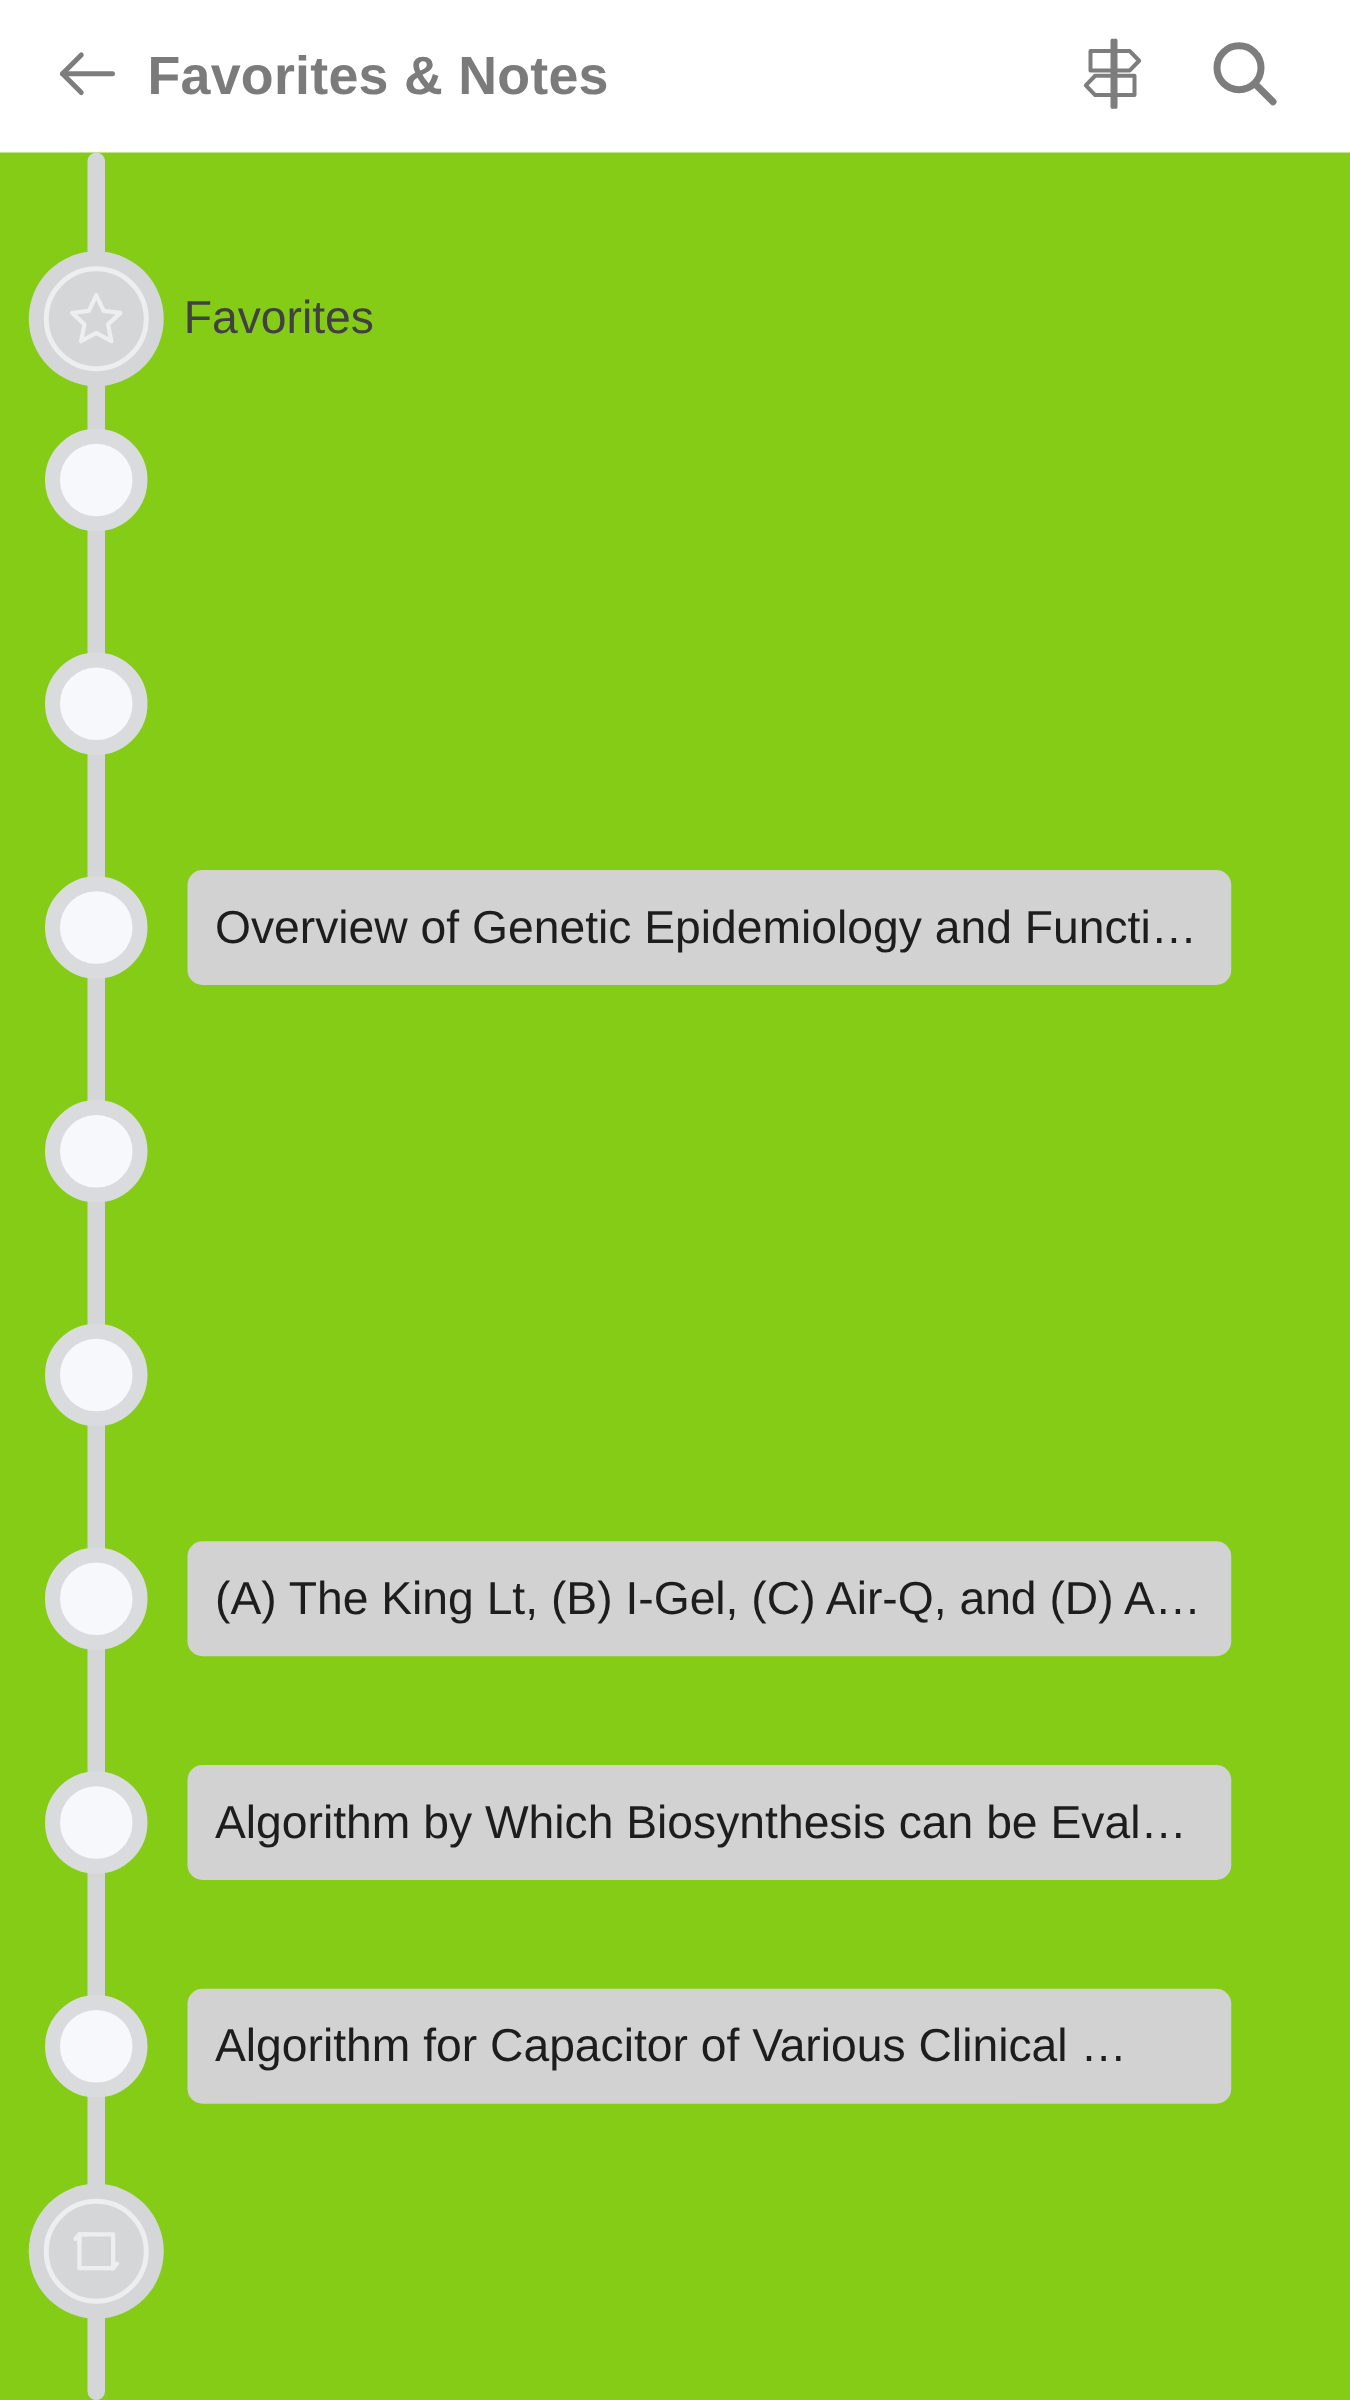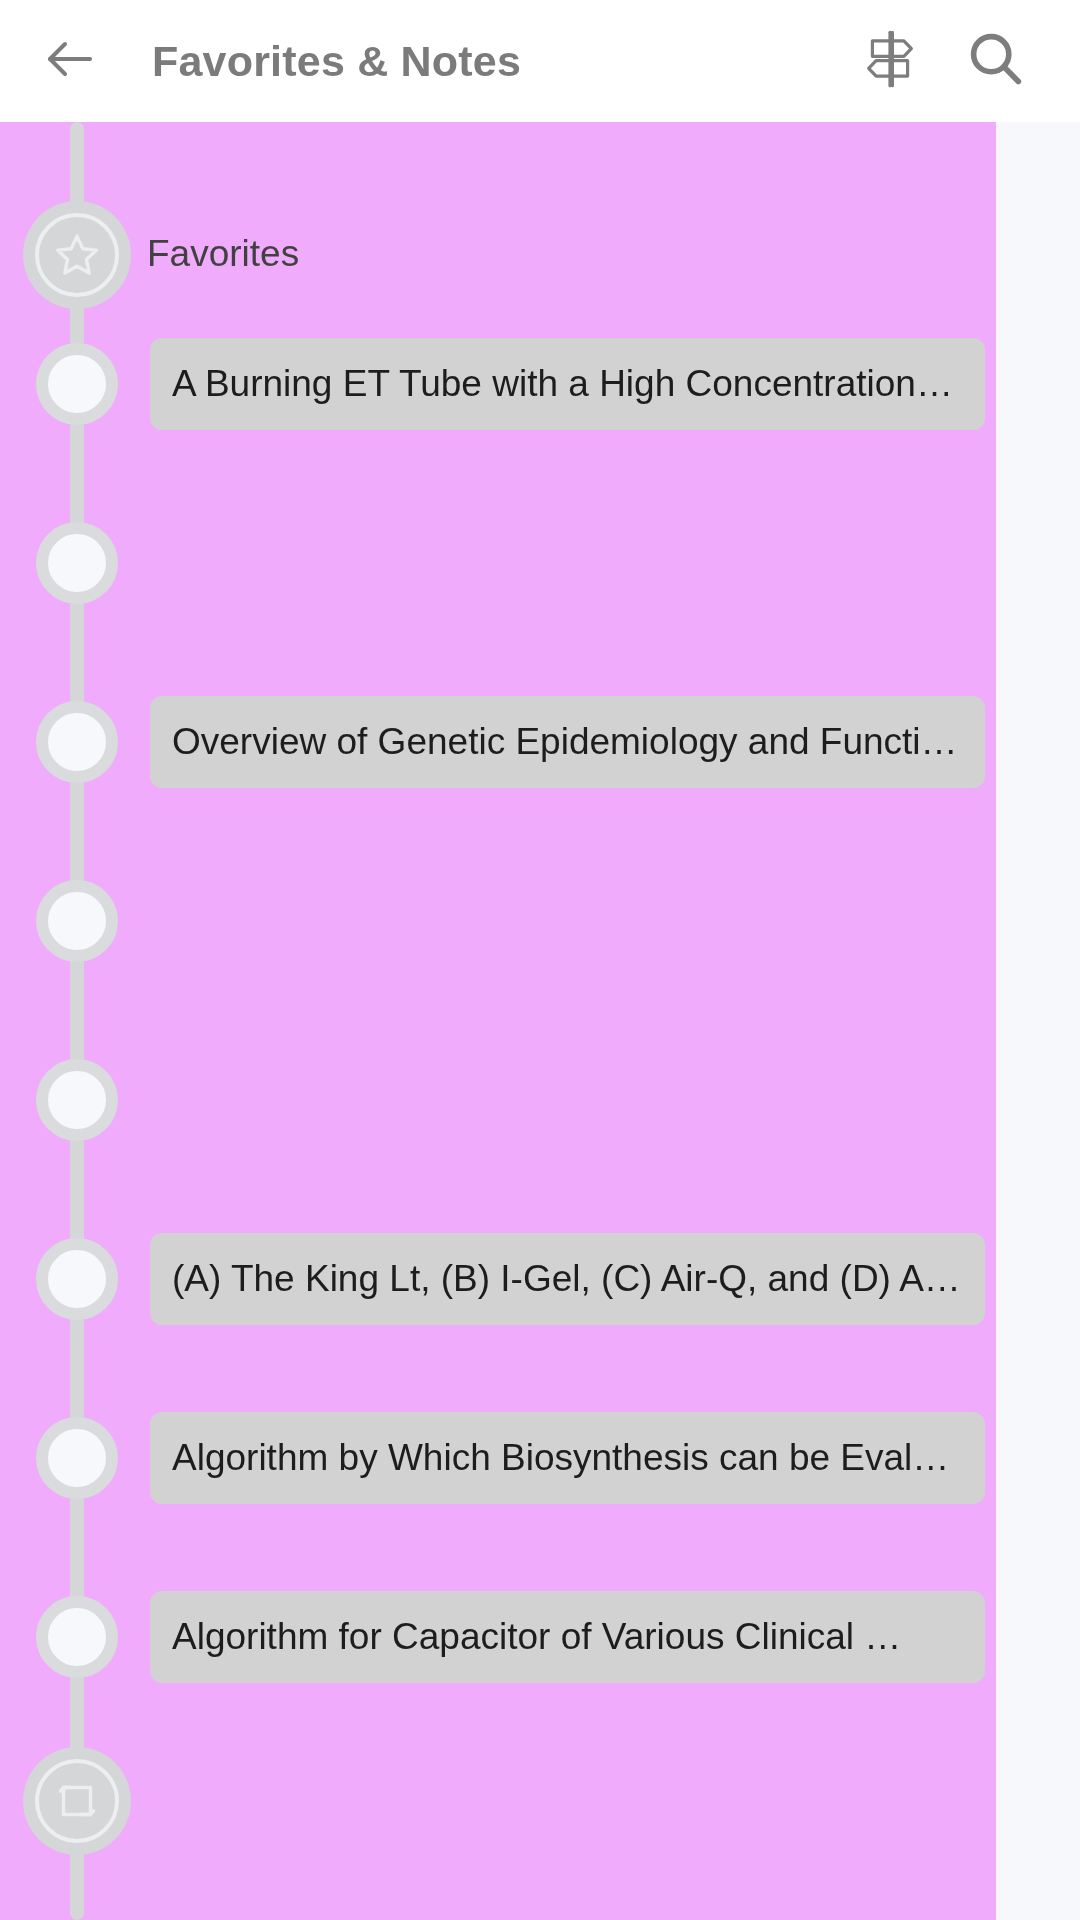--- a/index.html
+++ b/index.html
@@ -24,21 +24,20 @@
   }
   .appbar-back {
     width: 96px;
     height: 96px;
     margin-left: 22px;
     display: flex;
     align-items: center;
     justify-content: center;
   }
   .appbar-title {
-    margin-left: 34px;
     font-size: 43px;
     font-weight: bold;
     color: #7b7b7b;
     letter-spacing: .2px;
     white-space: nowrap;
   }
   .appbar-actions {
     margin-left: auto;
     display: flex;
     align-items: center;
@@ -49,23 +48,23 @@
     width: 96px;
     height: 96px;
     display: flex;
     align-items: center;
     justify-content: center;
   }
 
   
   .body {
     position: relative;
-    width: 996px;
+    width: 1080px;
     height: 1798px;
-    background: #f0abfc;
+    background: #84cc16;
   }
   .timeline-rail {
     position: absolute;
     left: 70px;
     top: 0;
     width: 14px;
     height: 1798px;
     background: #d4d6d8;
     border-radius: 7px;
   }
@@ -179,23 +178,20 @@
   <div class="section-node" style="top:79px">
     <span class="ring">
       <svg width="54" height="54" viewBox="0 0 24 24" fill="none" stroke="#eceef0" stroke-width="1.5" stroke-linejoin="round">
         <polygon points="12,3.6 14.6,9.2 20.6,9.9 16.2,14 17.4,20 12,17 6.6,20 7.8,14 3.4,9.9 9.4,9.2"></polygon>
       </svg>
     </span>
   </div>
   <div class="section-label" style="top:111px">Favorites</div>
 
   <div class="item-node" style="top:221px"></div>
-  <div class="item-card" style="top:216px">
-    <span class="item-card-text">A Burning ET Tube with a High Concentration o…</span>
-  </div>
 
   <div class="item-node" style="top:400px"></div>
 
   <div class="item-node" style="top:579px"></div>
   <div class="item-card" style="top:574px">
     <span class="item-card-text">Overview of Genetic Epidemiology and Functio…</span>
   </div>
 
   <div class="item-node" style="top:758px"></div>
 

